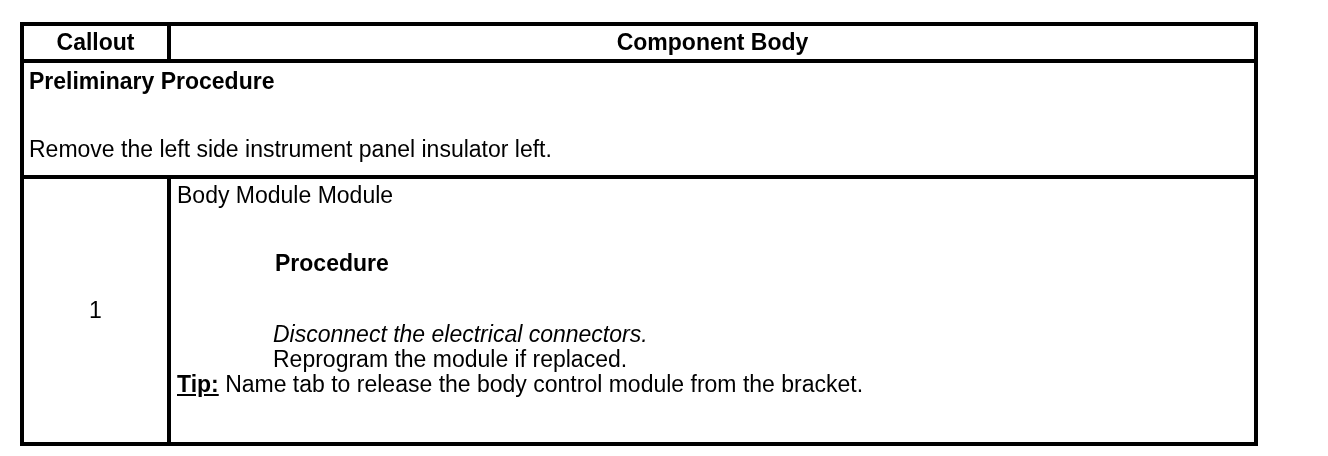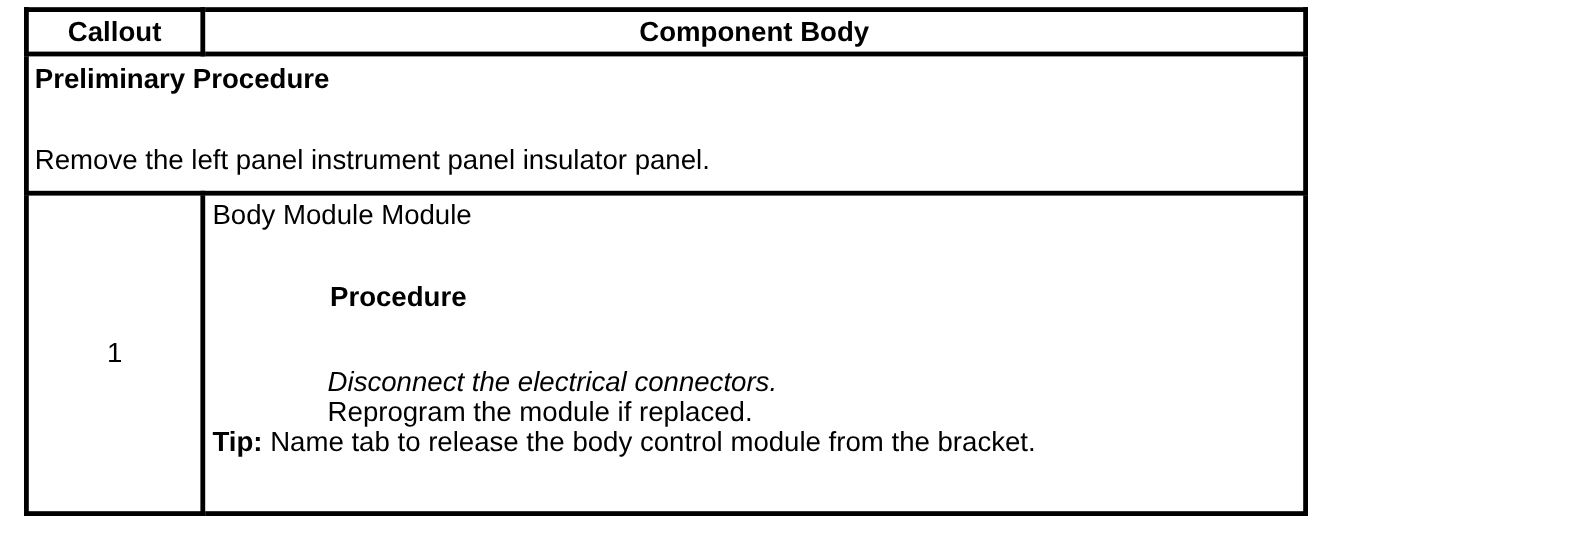--- a/index.html
+++ b/index.html
@@ -11,22 +11,22 @@
     height: 456px;
     background: #ffffff;
     font-family: "Liberation Sans", sans-serif;
     color: #000000;
     position: relative;
     overflow: hidden;
   }
   .doc-table {
     position: absolute;
     left: 20px;
-    top: 6px;
-    width: 1070px;
+    top: 22px;
+    width: 1238px;
     border-collapse: collapse;
     table-layout: fixed;
   }
   .doc-table th,
   .doc-table td {
     border: 4px solid #000000;
     background: #ffffff;
     font-size: 23px;
     line-height: 25px;
   }
@@ -70,41 +70,42 @@
   }
   .step-line {
     margin-left: 96px;
   }
   .step-first {
     margin-top: 46px;
     font-style: italic;
   }
   .tip-label {
     font-weight: bold;
+    text-decoration: underline;
   }
 </style>
 </head>
 <body>
 
 <table class="doc-table">
   <colgroup>
     <col class="col-callout">
     <col>
   </colgroup>
   <thead>
     <tr>
       <th class="header-cell">Callout</th>
       <th class="header-cell">Component Body</th>
     </tr>
   </thead>
   <tbody>
     <tr>
       <td class="prelim-cell" colspan="2">
         <div class="prelim-title">Preliminary Procedure</div>
-        <div class="prelim-instruction">Remove the left panel instrument panel insulator panel.</div>
+        <div class="prelim-instruction">Remove the left side instrument panel insulator left.</div>
       </td>
     </tr>
     <tr>
       <td class="callout-cell">1</td>
       <td class="component-cell">
         <div class="component-title">Body Module Module</div>
         <div class="procedure-heading">Procedure</div>
         <div class="step-line step-first">Disconnect the electrical connectors.</div>
         <div class="step-line">Reprogram the module if replaced.</div>
         <div class="tip-line">

